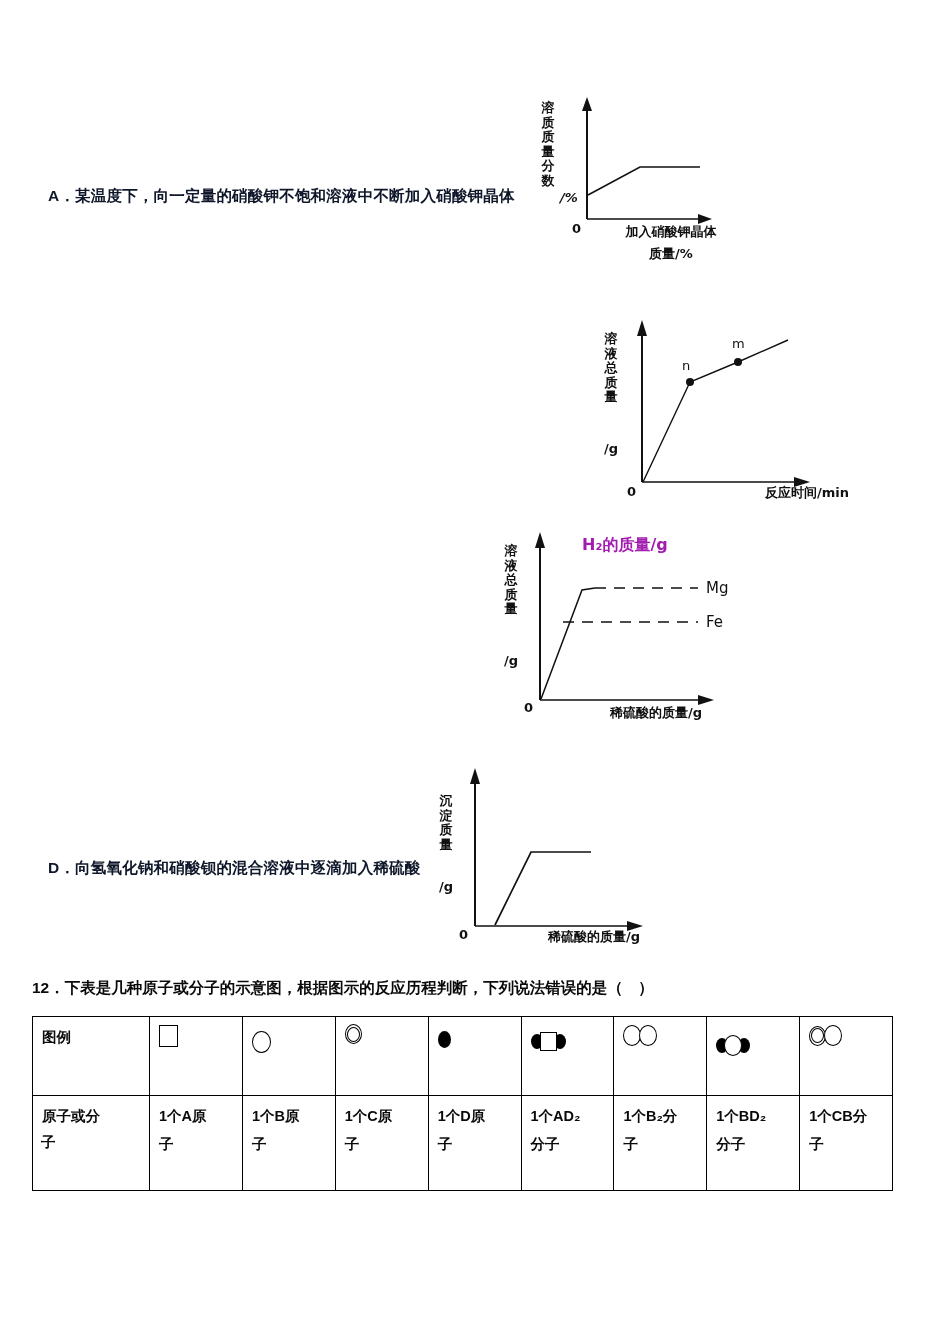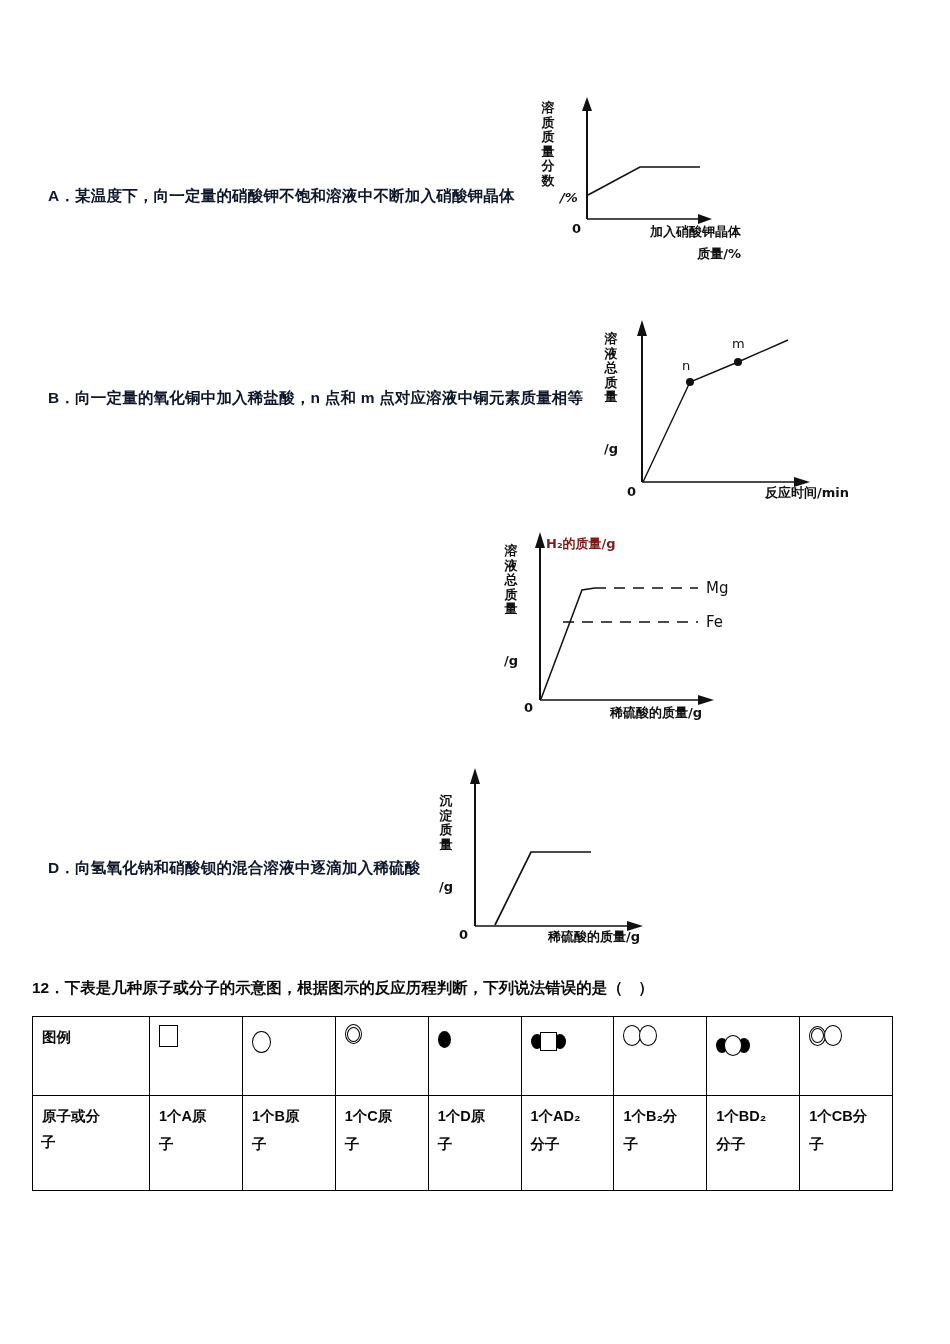--- a/index.html
+++ b/index.html
@@ -50,29 +50,30 @@
     font-size:15px;
     fill:#111;
   }
   .xcap{
     position:absolute;
     font-family:"DejaVu Sans","Liberation Sans",sans-serif;
     font-size:13px;
     font-weight:bold;
     color:#111;
     white-space:nowrap;
-    text-align:right;
+    text-align:center;
   }
   .h2cap{
     position:absolute;
     font-family:"DejaVu Sans","Liberation Sans",sans-serif;
-    font-size:13px;
-    font-weight:bold;
-    color:#7f1d1d;
+    font-size:16px;
+    font-weight:bold;
+    color:#a21caf;
     white-space:nowrap;
+    margin-left:36px;
   }
 
   
   .q-stem{
     position:absolute;
     left:32px;top:978px;
     font-family:"Liberation Sans","DejaVu Sans",sans-serif;
     font-weight:bold;
     font-size:15.5px;
     white-space:nowrap;
@@ -166,21 +167,20 @@
       <span>数</span>
     </div>
     <div class="vstack" style="left:-2px;top:96px;width:22px;font-style:italic;">
       <span>/%</span>
     </div>
     <div class="zero" style="left:12px;top:126px;">0</div>
     <div class="xcap" style="left:41px;top:128px;width:140px;">加入硝酸钾晶体</div>
     <div class="xcap" style="left:41px;top:150px;width:140px;">质量/%</div>
   </div>
 
-  <div class="opt-text" style="left:48px;top:388px;">B．向一定量的氧化铜中加入稀盐酸，n 点和 m 点对应溶液中铜元素质量相等</div>
 
   <div class="figure" style="left:620px;top:318px;">
     <svg width="215" height="190" viewBox="0 0 215 190">
       <line x1="22" y1="14" x2="22" y2="164" stroke="#111" stroke-width="2"></line>
       <polygon points="22,2 17,18 27,18" fill="#111"></polygon>
       <line x1="22" y1="164" x2="178" y2="164" stroke="#111" stroke-width="1.6"></line>
       <polygon points="190,164 174,159 174,169" fill="#111"></polygon>
       <polyline points="23,164 70,64 118,44 168,22" fill="none" stroke="#111" stroke-width="1.4"></polyline>
       <circle cx="70" cy="64" r="4" fill="#111"></circle>
       <circle cx="118" cy="44" r="4" fill="#111"></circle>

